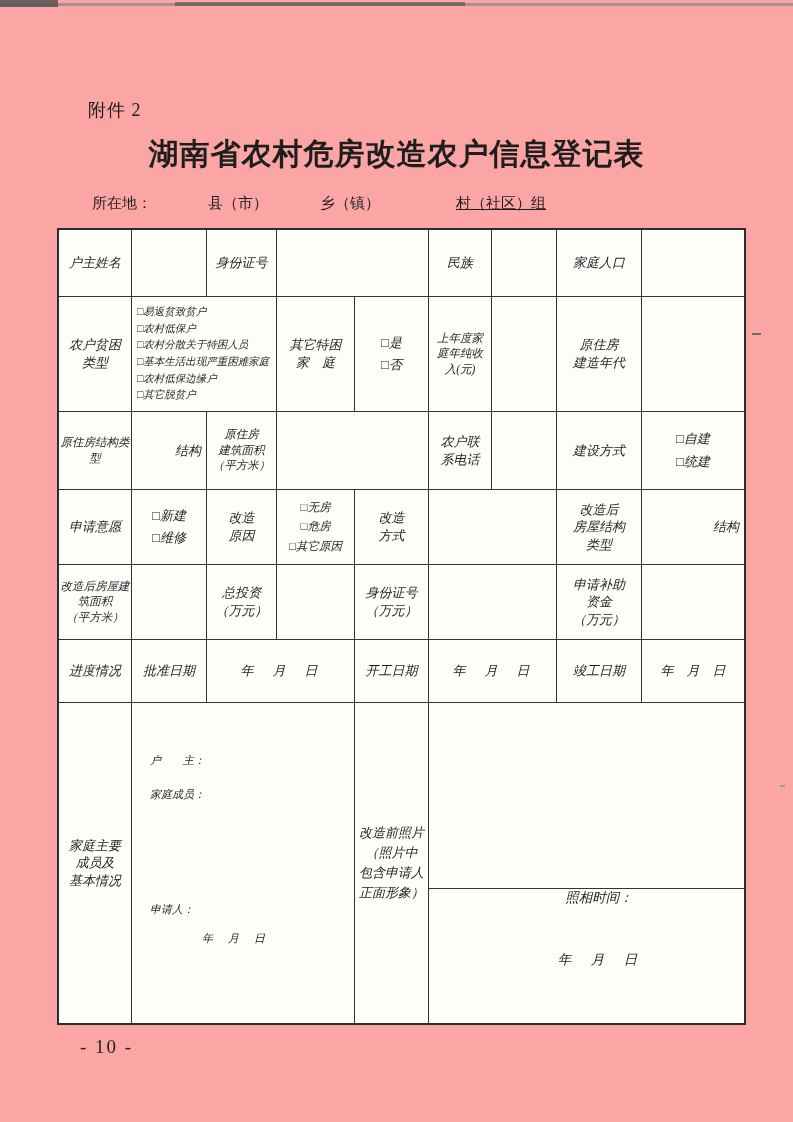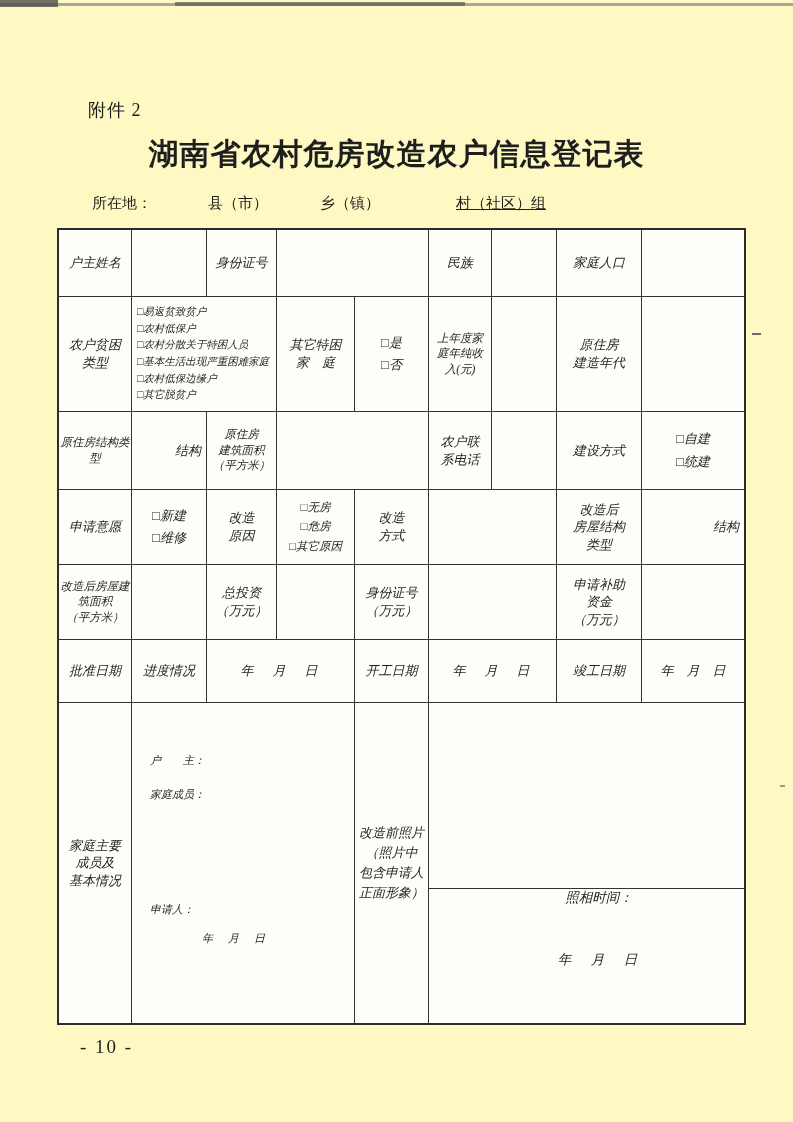--- a/index.html
+++ b/index.html
@@ -1,21 +1,21 @@
 <!DOCTYPE html>
 <html><head>
 <meta charset="utf-8">
 <style>
   * { margin:0; padding:0; box-sizing:border-box; }
   html,body { background:#e8e8e8; }
   .page {
     position:relative;
     width:793px; height:1122px;
     margin:0 auto;
-    background:#fef9c3;
+    background:#fca5a5;
     color:#1e1e1e;
     font-family:"Liberation Serif", serif;
     overflow:hidden;
   }
   
   .scan-streak { position:absolute; top:3px; left:0; width:100%; height:3px; background:#8a8a8a; opacity:.75; }
   .scan-blob-left { position:absolute; top:0; left:0; width:58px; height:7px; background:#4f4f4f; opacity:.8; }
   .scan-blob-mid { position:absolute; top:2px; left:175px; width:290px; height:4px; background:#5a5a5a; opacity:.7; }
   .scan-dash-right { position:absolute; top:333px; left:752px; width:9px; height:2px; background:#6b6b6b; }
   .scan-dot-right { position:absolute; top:785px; left:780px; width:5px; height:2px; background:#9a9a9a; }
@@ -176,22 +176,22 @@
 （万元）</div>
     <div class="c"></div>
     <div class="c">身份证号
 （万元）</div>
     <div class="c s2"></div>
     <div class="c">申请补助
 资金
 （万元）</div>
     <div class="c lc"></div>
 
+    <div class="c">进度情况</div>
     <div class="c">批准日期</div>
-    <div class="c">进度情况</div>
     <div class="c s2 date-wide">年　月　日</div>
     <div class="c">开工日期</div>
     <div class="c s2 date-wide">年　月　日</div>
     <div class="c">竣工日期</div>
     <div class="c lc">年　月　日</div>
 
     <div class="c lr">家庭主要
 成员及
 基本情况</div>
     <div class="c s3 lr member-cell">

